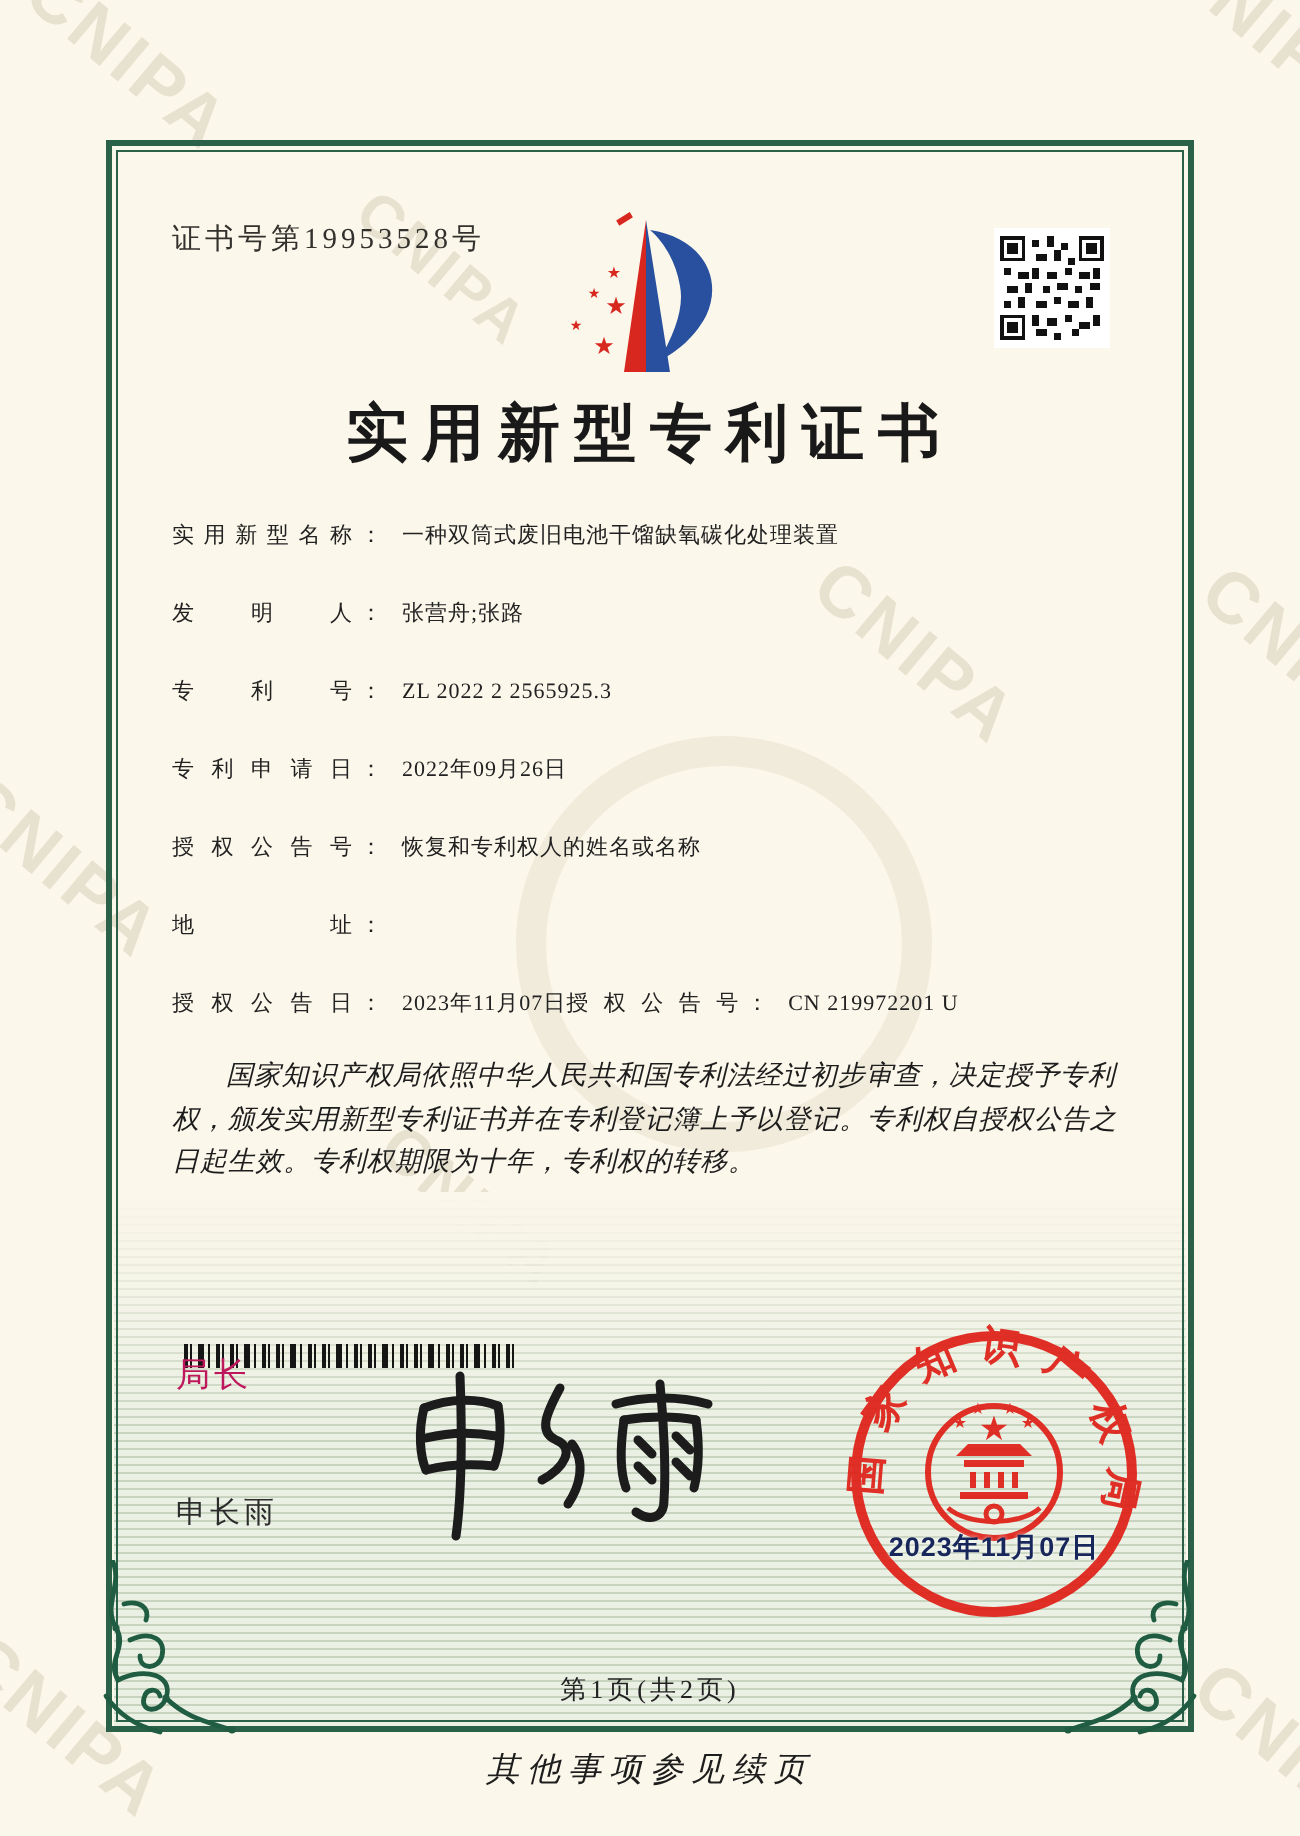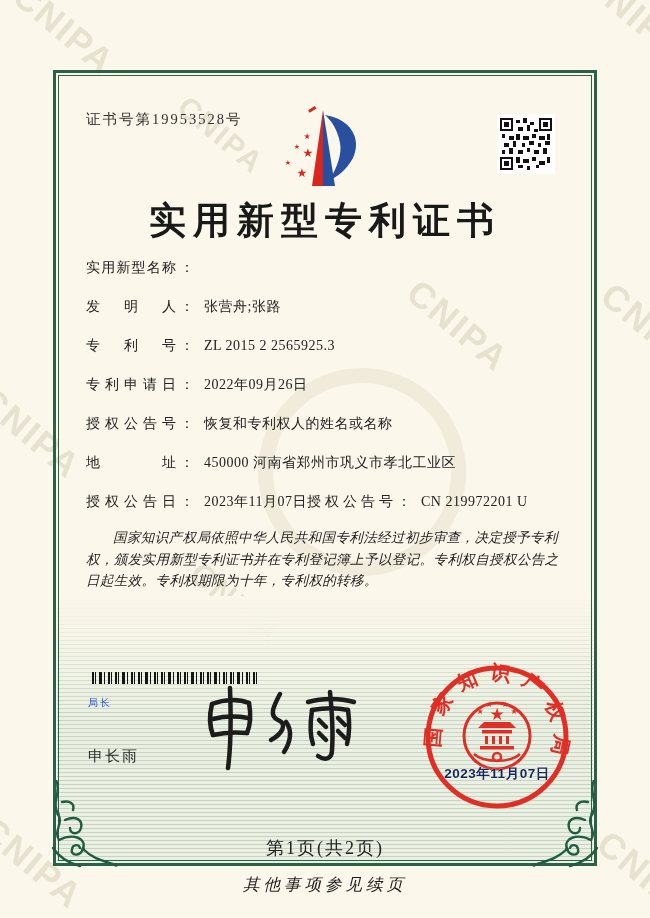--- a/index.html
+++ b/index.html
@@ -22,56 +22,56 @@
       background:repeating-linear-gradient(180deg, rgba(136,168,138,0.45) 0 1px, rgba(233,240,227,0.95) 1px 4px);}
   .guilloche:before{content:"";position:absolute;inset:0;
       background:linear-gradient(180deg,#fbf7ea 0%, rgba(251,247,234,0.0) 45%);}
 
   .cert-no{position:absolute;left:86px;top:110px;font-size:14.5px;letter-spacing:2px;color:#33312d;text-align:right;}
 
   .logo{position:absolute;left:272px;top:106px;}
   .qr{position:absolute;left:497px;top:114px;width:58px;height:60px;background:#fff;padding:3px;box-sizing:border-box;}
 
   .title{position:absolute;left:0;top:196px;width:650px;text-align:center;
-      font-size:37px;font-weight:bold;letter-spacing:7px;color:#191919;}
+      font-size:31px;font-weight:bold;letter-spacing:7px;color:#191919;}
 
   .fields{position:absolute;left:86px;top:258px;width:486px;}
-  .frow{display:flex;height:39px;align-items:flex-start;line-height:20px;font-size:14px;color:#222;}
+  .frow{display:flex;height:39px;align-items:flex-start;line-height:20px;font-size:11px;color:#222;}
   .flabel{width:90px;text-align:justify;text-align-last:justify;flex:none;}
   .fcolon{flex:none;margin:0 10px 0 4px;}
   .fvalue{letter-spacing:0.5px;}
   .fpair2{display:flex;}
   .fpair2 .flabel{width:86px;}
 
   .paras{position:absolute;left:86px;top:527px;width:482px;font-style:italic;
       font-size:13.5px;line-height:21.5px;color:#1d1d1d;letter-spacing:0.4px;}
   .paras p{margin:0;text-indent:2em;}
 
   .barcode{position:absolute;left:92px;top:672px;width:166px;height:12px;
       background:repeating-linear-gradient(90deg,
         #151515 0 2px, transparent 2px 3px,
         #151515 3px 4px, transparent 4px 7px,
         #151515 7px 10px, transparent 10px 12px,
         #151515 12px 13px, transparent 13px 16px,
         #151515 16px 18px, transparent 18px 19px,
         #151515 19px 20px, transparent 20px 23px);}
 
-  .officer-title{position:absolute;left:88px;top:696px;font-family:"Liberation Sans", sans-serif;
-      font-size:10px;color:#1d4ed8;letter-spacing:2px;}
+  .officer-title{position:absolute;left:88px;top:676px;font-family:"Liberation Sans", sans-serif;
+      font-size:17px;color:#be185d;letter-spacing:2px;}
   .officer-name{position:absolute;left:88px;top:747px;font-family:Liberation Mono, monospace;
       font-size:15px;color:#2b2b2b;letter-spacing:2px;}
   .signature{position:absolute;left:192px;top:680px;}
 
   .seal{position:absolute;left:422px;top:662px;width:150px;height:150px;}
   .seal-date{position:absolute;left:422px;top:765px;width:150px;text-align:center;
       font-family:"Liberation Sans", sans-serif;font-weight:bold;font-size:13.5px;
       color:#17265b;letter-spacing:0.5px;text-shadow:0 0 2px rgba(255,255,255,0.8);}
 
   .page-info{position:absolute;left:0;top:836px;width:650px;text-align:center;
-      font-size:18px;color:#222;letter-spacing:2px;}
+      font-size:13px;color:#222;letter-spacing:2px;}
   .continuation{position:absolute;left:0;top:874px;width:650px;text-align:center;
       font-style:italic;font-size:16.5px;color:#1d1d1d;letter-spacing:4px;}
 
   .flourish{position:absolute;}
   .flourish.right{transform:scaleX(-1);}
 </style>
 </head>
 <body>
 
 <div id="page">
@@ -190,45 +190,45 @@
         <rect x="20" y="26" width="2" height="2"></rect>
     </g>
   </svg>
 
   <div class="title">实用新型专利证书</div>
 
   <div class="fields">
     <div class="frow">
       <span class="flabel">实用新型名称</span>
       <span class="fcolon">：</span>
+      <span class="fvalue">一种双筒式废旧电池干馏缺氧碳化处理装置</span>
     </div>
     <div class="frow">
       <span class="flabel">发明人</span>
       <span class="fcolon">：</span>
       <span class="fvalue">张营舟;张路</span>
     </div>
     <div class="frow">
       <span class="flabel">专利号</span>
       <span class="fcolon">：</span>
-      <span class="fvalue">ZL 2015 2 2565925.3</span>
+      <span class="fvalue">ZL 2022 2 2565925.3</span>
     </div>
     <div class="frow">
       <span class="flabel">专利申请日</span>
       <span class="fcolon">：</span>
       <span class="fvalue">2022年09月26日</span>
     </div>
     <div class="frow">
       <span class="flabel">授权公告号</span>
       <span class="fcolon">：</span>
       <span class="fvalue">恢复和专利权人的姓名或名称</span>
     </div>
     <div class="frow">
       <span class="flabel">地址</span>
       <span class="fcolon">：</span>
-      <span class="fvalue">450000 河南省郑州市巩义市孝北工业区</span>
     </div>
     <div class="frow">
       <span class="flabel">授权公告日</span>
       <span class="fcolon">：</span>
       <span class="fvalue">2023年11月07日</span>
       <span class="fpair2">
         <span class="flabel">授权公告号</span>
         <span class="fcolon">：</span>
         <span class="fvalue">CN 219972201 U</span>
       </span>

